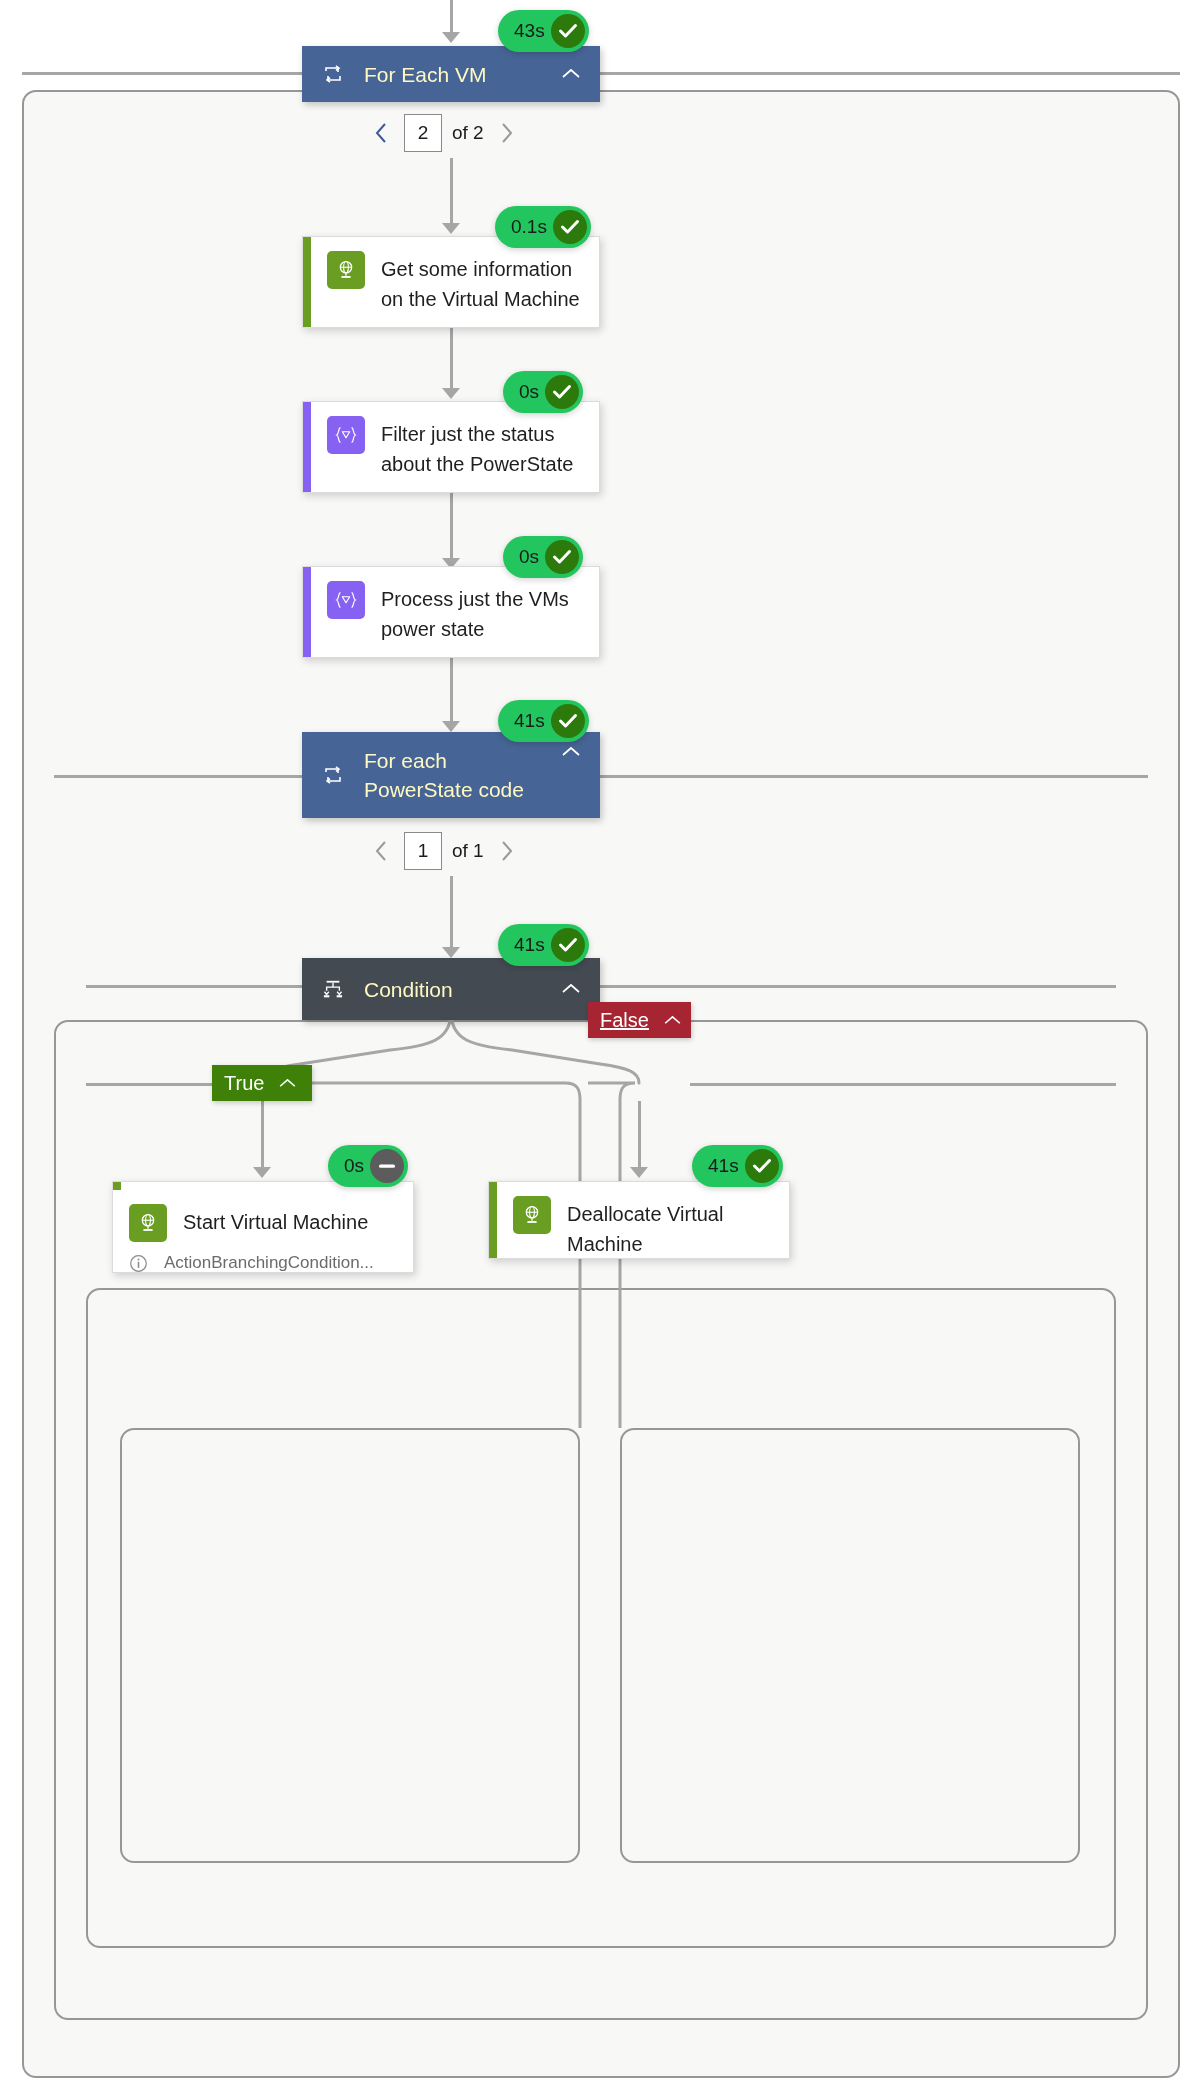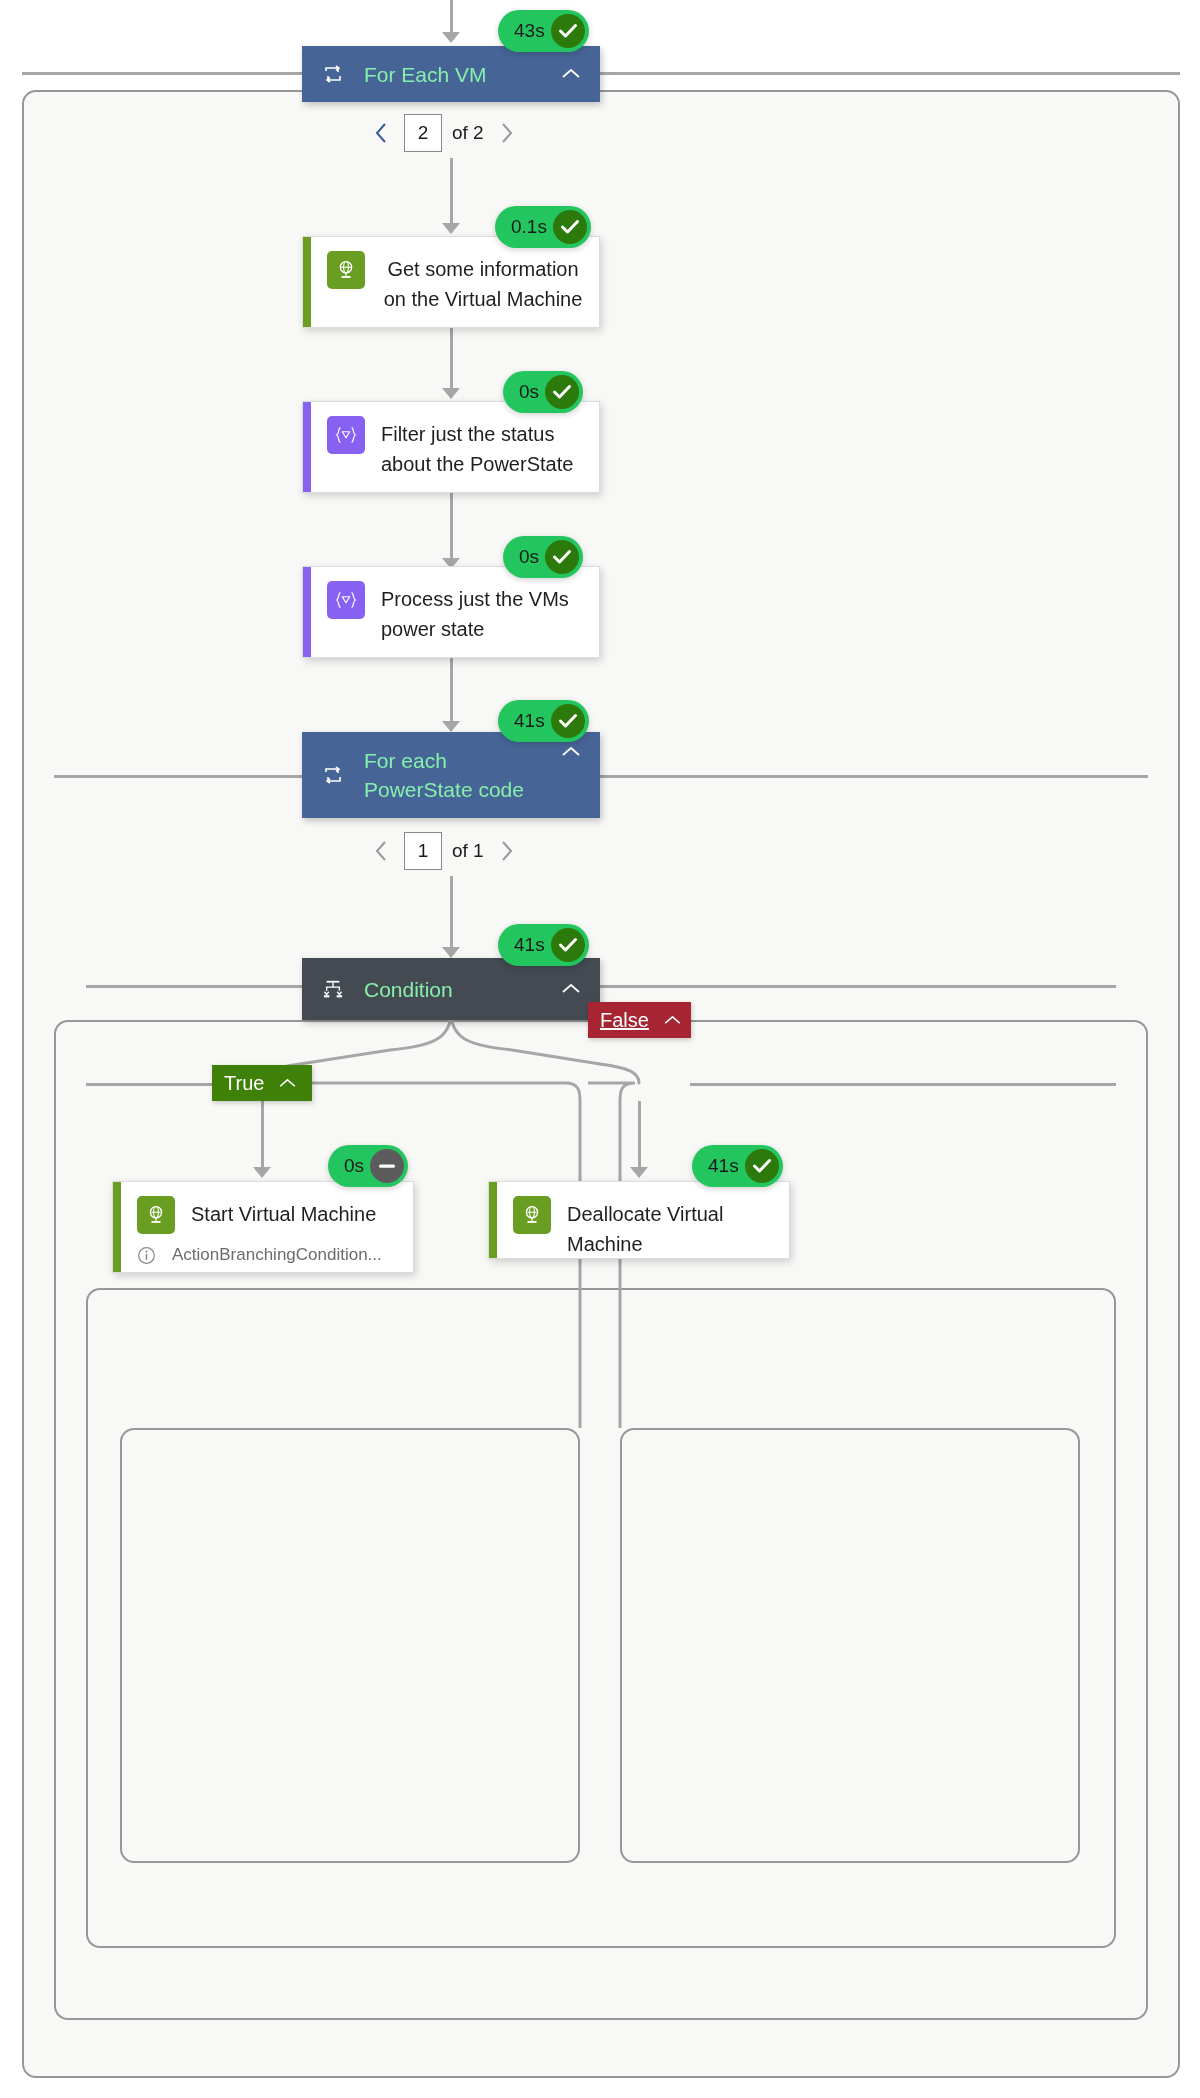--- a/index.html
+++ b/index.html
@@ -33,21 +33,21 @@
     border-top:11px solid #a6a6a6;
   }
   .hline { position:absolute; height:3px; background:#a6a6a6; }
   .branch-svg { position:absolute; left:0; top:0; overflow:visible; }
 
   
   .scope-header {
     position:absolute;
     display:flex; align-items:center;
     padding:0 16px;
-    color:#86efac;
+    color:#fef9c3;
     box-shadow:2px 3px 7px rgba(0,0,0,.22);
     z-index:6;
   }
   .scope-header .sh-icon {
     width:30px; flex:0 0 30px; display:flex; align-items:center; justify-content:center;
   }
   .scope-header .sh-title {
     flex:1; font-size:21px; line-height:29px; padding-left:16px; padding-right:8px;
     font-weight:400;
   }
@@ -90,24 +90,24 @@
   .icon-green  { background:#6A9E22; }
   .icon-purple { background:#8661F2; }
   .card .card-title {
     font-size:20px; line-height:30px; color:#201f1e; padding-top:3px;
   }
   .card .card-sub {
     display:flex; align-items:center; gap:16px;
     margin-top:10px; font-size:17px; color:#6b6b6b; line-height:22px;
   }
 
-  #card-get-info   { left:302px; top:236px;  width:298px; height:92px;text-align:center; }
+  #card-get-info   { left:302px; top:236px;  width:298px; height:92px; }
   #card-filter     { left:302px; top:401px;  width:298px; height:92px;justify-content:center; }
   #card-process    { left:302px; top:566px;  width:298px; height:92px; }
-  #card-start-vm   { left:112px; top:1181px; width:302px; height:92px; }
+  #card-start-vm   { left:112px; top:1181px; width:302px; height:92px;flex-direction:column; }
   #card-dealloc-vm { left:488px; top:1181px; width:302px; height:78px; }
 
   
   .status-pill {
     position:absolute; height:42px; background:#22c55e;
     border-radius:21px; display:flex; align-items:center;
     padding:0 4px 0 16px; gap:6px;
     box-shadow:0 2px 6px rgba(0,0,0,.18);
     z-index:9;
   }

